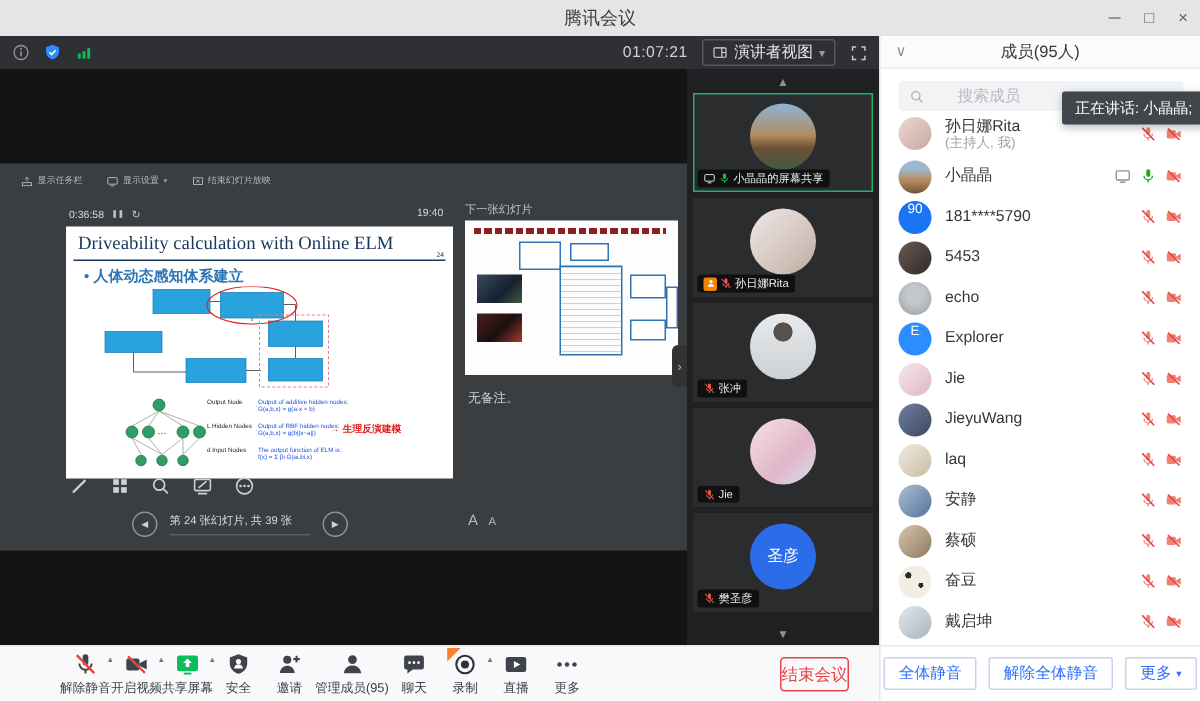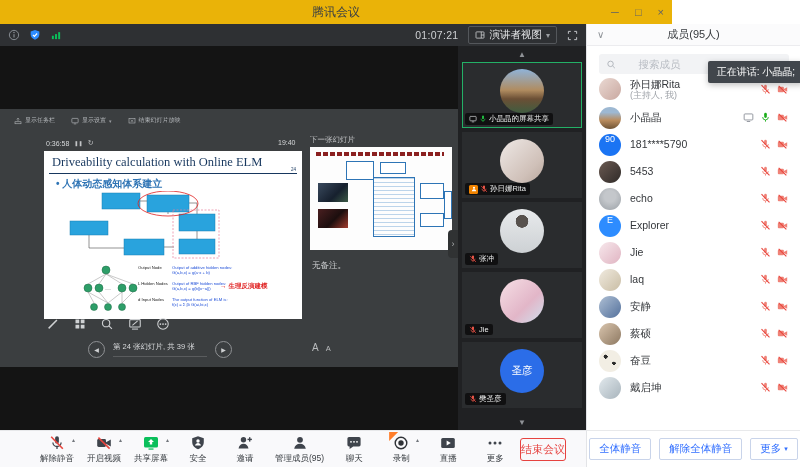--- a/index.html
+++ b/index.html
@@ -4,21 +4,21 @@
 <style>
   html,body{margin:0;padding:0;width:800px;height:467px;overflow:hidden;
     font-family:"Liberation Sans","DejaVu Sans",sans-serif;background:#fff;}
   #app{position:relative;width:800px;height:467px;overflow:hidden;font-size:11px;color:#333;}
   .abs{position:absolute;}
   svg{display:block;}
   .ic10{width:10px;height:10px;}.ic11{width:11px;height:11px;}.ic12{width:12px;height:12px;}
   .ic14{width:14px;height:14px;}.ic16{width:16px;height:16px;}.ic8{width:8px;height:8px;}
 
   
-  #titlebar{left:0;top:0;width:672px;height:24px;background:#eab308;border-bottom:1px solid #3b82f6;}
+  #titlebar{left:0;top:0;width:800px;height:24px;background:#e5e5e5;border-bottom:1px solid #3b82f6;}
   #titlebar .tt{position:absolute;left:0;right:0;top:0;height:24px;line-height:24px;text-align:center;
     font-size:12px;color:#3c4043;}
   #wctrl{position:absolute;right:8px;top:0;height:24px;display:flex;align-items:center;gap:16px;
     color:#606266;font-size:11px;}
   #wctrl span{cursor:default;}
 
   
   #statusbar{left:0;top:24px;width:586px;height:22px;background:#2e3033;display:flex;
     justify-content:space-between;padding:0 8px;box-sizing:border-box;gap:32px;}
   #sbleft{display:flex;align-items:center;gap:9px;}
@@ -129,21 +129,21 @@
   .a13{background:radial-gradient(circle at 30% 30%,#2b2b2b 9%,rgba(0,0,0,0) 10%),
        radial-gradient(circle at 68% 60%,#2b2b2b 8%,rgba(0,0,0,0) 9%),#f2eee4;}
 
   #panelfoot{left:586px;top:430px;width:214px;height:37px;background:#fff;border-top:1px solid #e8e9eb;
     border-left:1px solid #e3e4e7;box-sizing:border-box;display:flex;align-items:center;justify-content:center;gap:8px;}
   .pfbtn{border:1px solid #c9d4ea;border-radius:2px;background:#fff;color:#3370ff;font-size:10.5px;
     padding:3px 9px;display:flex;align-items:center;gap:3px;font-family:inherit;}
 
   
   #bottombar{left:0;top:430px;width:586px;height:37px;background:#f9f9fb;border-top:1px solid #e7e8ea;box-sizing:border-box;}
-  #bbitems{position:absolute;left:40px;top:3px;display:flex;gap:13px;justify-content:center;}
+  #bbitems{position:absolute;left:40px;top:3px;display:flex;justify-content:center;}
   .bbitem{display:flex;flex-direction:column;align-items:center;min-width:34px;}
   .bicon{position:relative;height:17px;display:flex;align-items:flex-end;}
   .chev{position:absolute;right:-10px;top:2px;font-size:6px;color:#73777d;}
   .recbadge{position:absolute;left:-4px;top:-2px;width:9px;height:9px;background:#ff7e2b;
     clip-path:polygon(0 0,100% 0,0 100%);}
   .blabel{font-size:8.5px;color:#3c4045;margin-top:2px;white-space:nowrap;}
   #endbtn{position:absolute;right:20px;top:7px;border:1px solid #e64340;color:#e64340;background:transparent;
     border-radius:3px;font-size:11px;padding:3px 0;font-family:inherit;}
 </style>
 </head>
@@ -614,20 +614,32 @@
         <div class="mics">
           <svg class="ic11" style="color:#ef8277">
               <use href="#i-mic-off"></use>
             </svg>
           <svg class="ic11" style="color:#ef8277">
               <use href="#i-cam-off"></use>
             </svg>
         </div>
       </div>
       <div class="mrow">
+        <div class="mav a8"></div>
+        <div class="mname">JieyuWang</div>
+        <div class="mics">
+          <svg class="ic11" style="color:#ef8277">
+              <use href="#i-mic-off"></use>
+            </svg>
+          <svg class="ic11" style="color:#ef8277">
+              <use href="#i-cam-off"></use>
+            </svg>
+        </div>
+      </div>
+      <div class="mrow">
         <div class="mav a9"></div>
         <div class="mname">laq</div>
         <div class="mics">
           <svg class="ic11" style="color:#ef8277">
               <use href="#i-mic-off"></use>
             </svg>
           <svg class="ic11" style="color:#ef8277">
               <use href="#i-cam-off"></use>
             </svg>
         </div>

